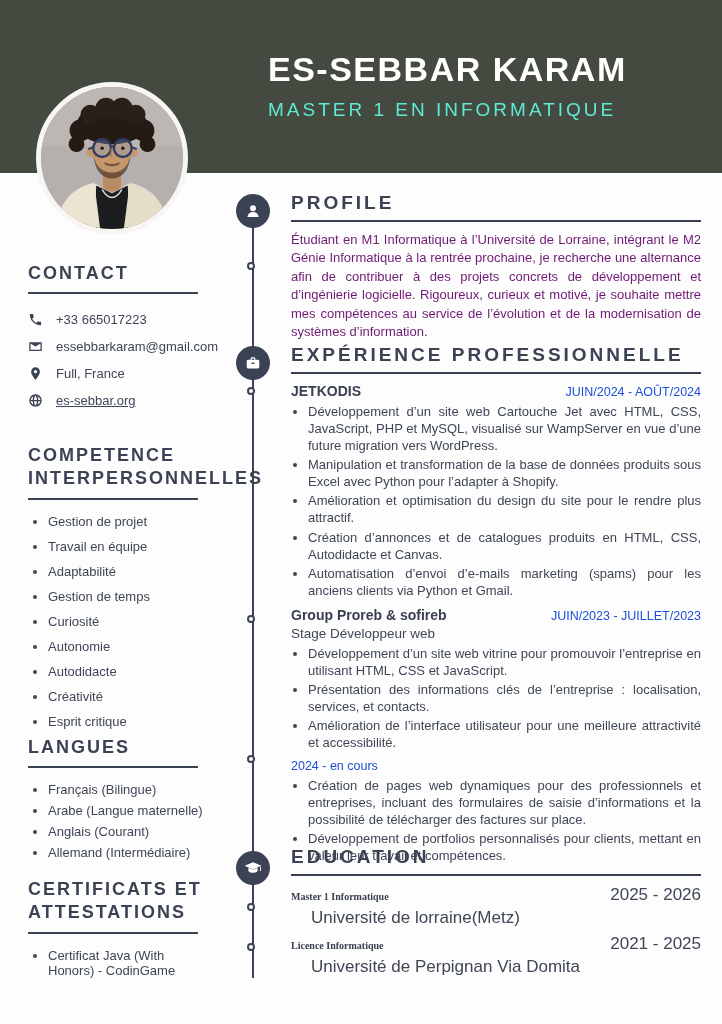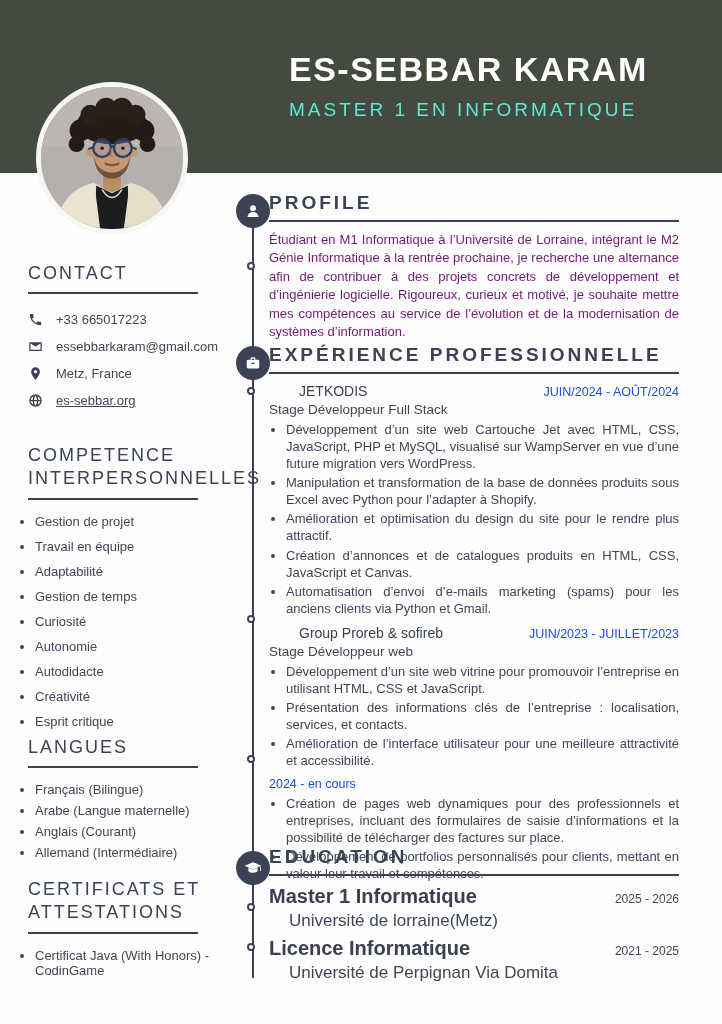--- a/index.html
+++ b/index.html
@@ -13,21 +13,21 @@
     color: #3f4655;
     overflow: hidden;
   }
 
   
   .header-band {
     position: absolute; left:0; top:0;
     width: 722px; height: 173px;
     background: #444a3f;
   }
-  .header-text { position: absolute; left: 289px; top: 50px; }
+  .header-text { position: absolute; left: 268px; top: 50px; }
   .name {
     color: #ffffff; font-size: 34px; font-weight: 800;
     letter-spacing: 1.5px;
   }
   .subtitle {
     color: #5eead4; font-size: 19px; font-weight: 400;
     letter-spacing: 3px; margin-top: 10px;
   }
 
   
@@ -35,29 +35,29 @@
     position: absolute; left: 36px; top: 82px;
     width: 152px; height: 152px; border-radius: 50%;
     border: 5px solid #f7f6f3;
     overflow: hidden; background: #b5b0ad; z-index: 3;
   }
   .photo svg { display:block; width:100%; height:100%; }
 
   
   .sidebar { position: absolute; left: 28px; width: 186px; }
   .side-title {
-    color: #3b4253; font-size: 18px; font-weight: 400;
+    color: #3b4253; font-size: 18px; font-weight: 700;
     letter-spacing: 2px; line-height: 1.3;
   }
   .side-rule { border: none; border-top: 2px solid #3b4253; width: 170px; margin-top: 7px; }
   .contact-list { margin-top: 18px; list-style: none; }
   .contact-row { display: flex; align-items: center; gap: 13px; margin-bottom: 12px; font-size: 13px; }
   .contact-row svg { flex: 0 0 auto; }
   .link { text-decoration: underline; color: #3f4655; }
-  .side-list { margin: 14px 0 0 7px; font-size: 13px; }
+  .side-list { margin: 14px 0 0 20px; font-size: 13px; }
   .side-list li { margin-bottom: 10px; }
   .side-list.tight li { margin-bottom: 6px; }
 
   .sec-contact     { top: 262px; }
   .sec-competence  { top: 444px; }
   .sec-langues     { top: 736px; }
   .sec-certificats { top: 878px; }
 
   
   .timeline-line {
@@ -68,45 +68,45 @@
     position: absolute; left: 236px; width: 34px; height: 34px;
     border-radius: 50%; background: #3b4253; z-index: 2;
     display: flex; align-items: center; justify-content: center;
   }
   .tl-marker {
     position: absolute; left: 247px; width: 8px; height: 8px;
     border-radius: 50%; background: #fdfdfd; border: 2px solid #3b4253; z-index: 2;
   }
 
   
-  .main-section { position: absolute; left: 226px; width: 462px; }
+  .main-section { position: absolute; left: 248px; width: 462px; }
   .sec-profile    { top: 192px; }
   .sec-experience { top: 344px; }
   .sec-education  { top: 846px; }
   .main-title {
     padding-left: 43px;
     color: #3b4253; font-size: 19px; font-weight: 800; letter-spacing: 3px;
   }
   .main-rule { border: none; border-top: 2px solid #3b4253; margin: 6px 0 0 43px; width: 410px; }
   .main-body { margin-left: 43px; width: 410px; margin-top: 9px; }
 
   .profile-text { font-size: 13px; line-height: 1.42; text-align: justify; color: #701a75; }
 
   .job { margin-bottom: 7px; }
   .job-header { display: flex; justify-content: space-between; align-items: baseline; }
-  .job-company { font-size: 14px; font-weight: 400; color: #39404f; margin-left: 30px; }
+  .job-company { font-size: 14px; font-weight: 700; color: #39404f; }
   .job-date { font-size: 12.5px; color: #1d4ed8; white-space: nowrap; }
   .job-role { font-size: 13.5px; margin-top: 3px; }
   .job-bullets { margin: 5px 0 0 17px; font-size: 13px; line-height: 1.3; text-align: justify; }
   .job-bullets li { margin-bottom: 2.5px; }
 
   .edu-entry { margin-bottom: 4px; }
   .edu-header { display: flex; justify-content: space-between; align-items: baseline; }
-  .edu-degree { font-size: 20px; font-weight: 700; color: #39404f; }
-  .edu-date { font-size: 12px; white-space: nowrap; }
+  .edu-degree { font-size: 10px; font-weight: 700; color: #39404f; font-family: Liberation Serif, serif; }
+  .edu-date { font-size: 17px; white-space: nowrap; }
   .edu-school { font-size: 17px; margin: 3px 0 6px 20px; }
 </style>
 </head>
 <body>
 
 <div class="page">
 
   <div class="header-band">
     <div class="header-text">
       <div class="name">ES-SEBBAR KARAM</div>
@@ -205,21 +205,21 @@
       <li class="contact-row">
         <svg width="15" height="15" viewBox="0 0 24 24" fill="#3b4253">
             <path d="M2 5h20v14H2zm10 7L4 7v10h16V7z"></path>
           </svg>
         <span>essebbarkaram@gmail.com</span>
       </li>
       <li class="contact-row">
         <svg width="15" height="15" viewBox="0 0 24 24" fill="#3b4253">
             <path d="M12 2a7 7 0 0 0-7 7c0 5.2 7 13 7 13s7-7.8 7-13a7 7 0 0 0-7-7zm0 9.5A2.5 2.5 0 1 1 12 6.5a2.5 2.5 0 0 1 0 5z"></path>
           </svg>
-        <span>Metz, France</span>
+        <span>Full, France</span>
       </li>
       <li class="contact-row">
         <svg width="15" height="15" viewBox="0 0 24 24" fill="#3b4253">
             <path d="M12 2a10 10 0 1 0 0 20 10 10 0 0 0 0-20zm7.9 9h-3.4a15.6 15.6 0 0 0-1.2-5.9A8 8 0 0 1 19.9 11zM12 4c.9 1.2 2 3.6 2.4 7H9.6C10 7.6 11.1 5.2 12 4zM4.1 13h3.4c.1 2.2.6 4.2 1.2 5.9A8 8 0 0 1 4.1 13zm3.4-2H4.1a8 8 0 0 1 4.6-5.9A15.6 15.6 0 0 0 7.5 11zm4.5 9c-.9-1.2-2-3.6-2.4-7h4.8c-.4 3.4-1.5 5.8-2.4 7zm3.3-1.1c.6-1.7 1.1-3.7 1.2-5.9h3.4a8 8 0 0 1-4.6 5.9z"></path>
           </svg>
         <span class="link">es-sebbar.org</span>
       </li>
     </ul>
   </div>
 
@@ -269,26 +269,25 @@
   <div class="main-section sec-experience">
     <div class="main-title">EXPÉRIENCE PROFESSIONNELLE</div>
     <hr class="main-rule">
     <div class="main-body">
 
       <div class="job">
         <div class="job-header">
           <span class="job-company">JETKODIS</span>
           <span class="job-date">JUIN/2024 - AOÛT/2024</span>
         </div>
-        <div class="job-role">Stage Développeur Full Stack</div>
         <ul class="job-bullets">
           <li>Développement d’un site web Cartouche Jet avec HTML, CSS, JavaScript, PHP et MySQL, visualisé sur WampServer en vue d’une future migration vers WordPress.</li>
           <li>Manipulation et transformation de la base de données produits sous Excel avec Python pour l’adapter à Shopify.</li>
           <li>Amélioration et optimisation du design du site pour le rendre plus attractif.</li>
-          <li>Création d’annonces et de catalogues produits en HTML, CSS, JavaScript et Canvas.</li>
+          <li>Création d’annonces et de catalogues produits en HTML, CSS, Autodidacte et Canvas.</li>
           <li>Automatisation d’envoi d’e-mails marketing (spams) pour les anciens clients via Python et Gmail.</li>
         </ul>
       </div>
 
       <div class="job">
         <div class="job-header">
           <span class="job-company">Group Proreb &amp; sofireb</span>
           <span class="job-date">JUIN/2023 - JUILLET/2023</span>
         </div>
         <div class="job-role">Stage Développeur web</div>

